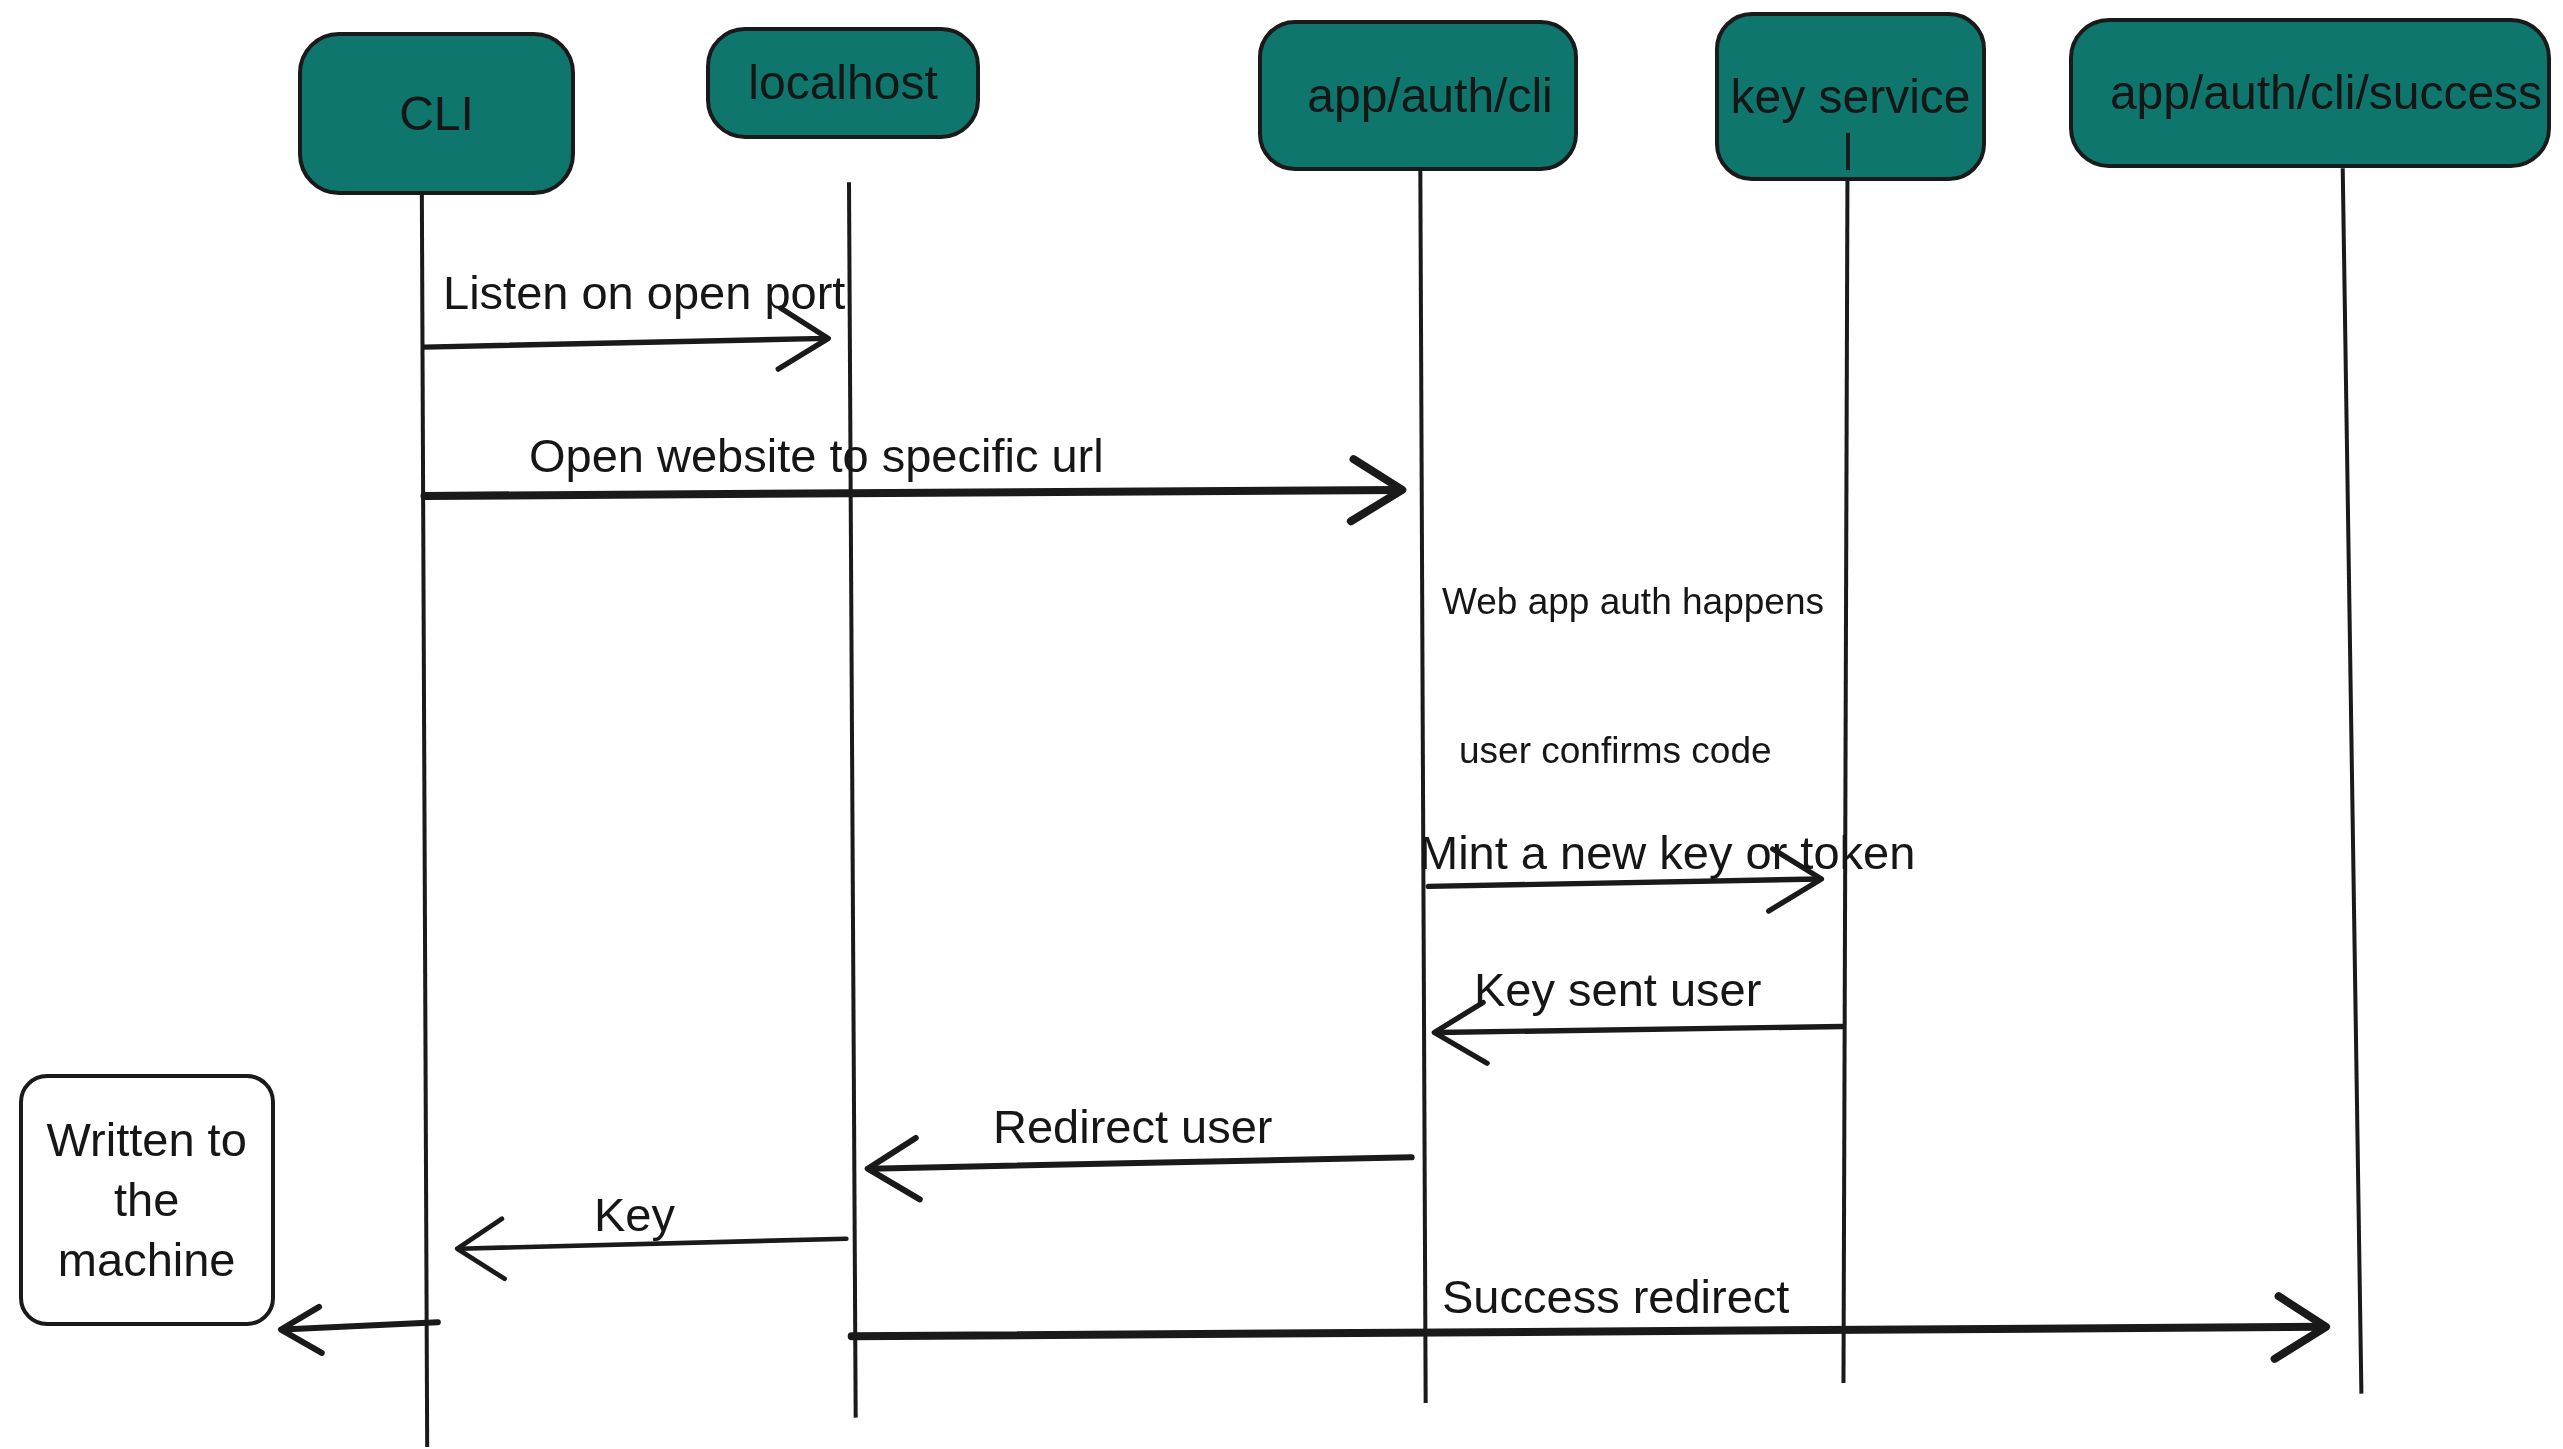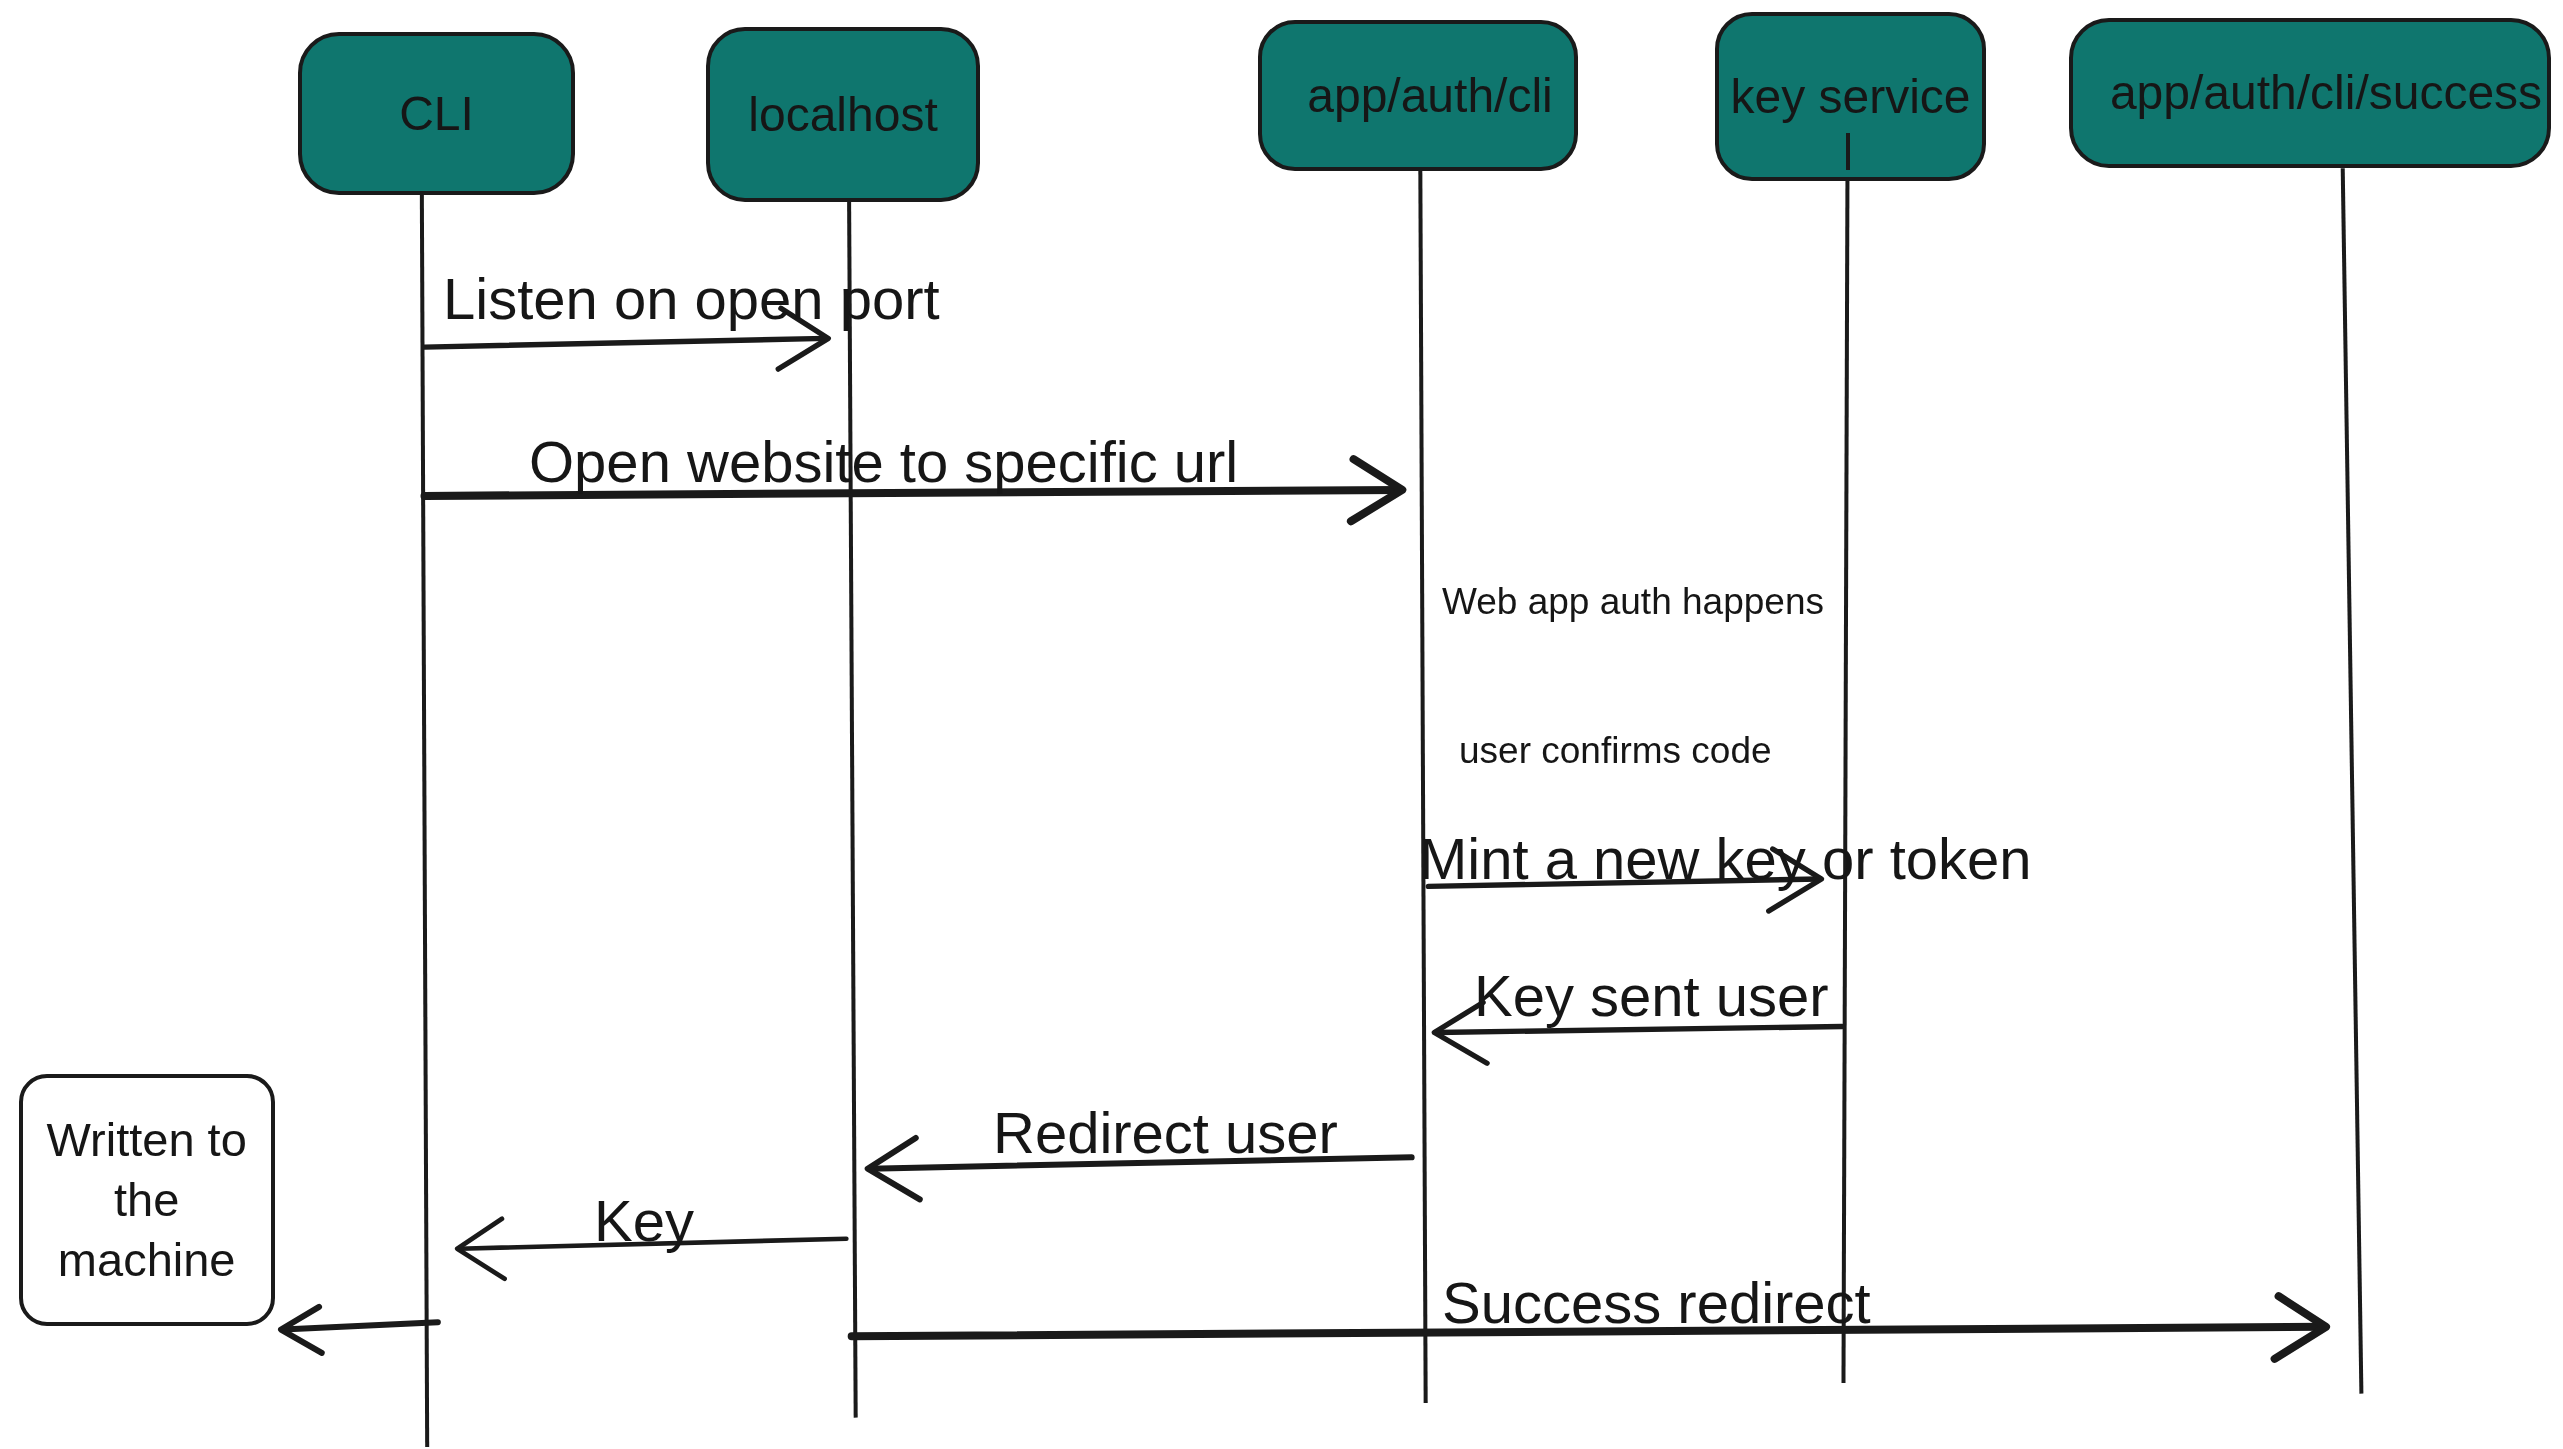--- a/index.html
+++ b/index.html
@@ -54,21 +54,21 @@
     text-align: center;
   }
   .result-line {
     font-size: 47px;
     line-height: 1.27;
     color: #161616;
     white-space: nowrap;
   }
   .msg-label {
     position: absolute;
-    font-size: 58px;
+    font-size: 47px;
     line-height: 1.15;
     color: #161616;
     white-space: nowrap;
     z-index: 3;
   }
   .note-label {
     position: absolute;
     font-size: 37px;
     line-height: 1.15;
     color: #161616;
@@ -134,21 +134,21 @@
         <line x1="656" y1="1981" x2="424" y2="1992"></line>
         <path d="M 478 1958 L 421 1992 L 482 2027"></path>
       </g>
     </g>
   </svg>
 
   <div class="actor-box" style="left:298px; top:32px; width:277px; height:163px; border-radius:41px;">
     <span class="actor-label">CLI</span>
   </div>
 
-  <div class="actor-box" style="left:706px; top:27px; width:274px; height:175px; border-radius:39px;">
+  <div class="actor-box" style="left:706px; top:27px; width:274px; height:112px; border-radius:39px;">
     <span class="actor-label">localhost</span>
   </div>
 
   <div class="actor-box" style="left:1258px; top:20px; width:320px; height:151px; border-radius:37px;padding-left:24px;">
     <span class="actor-label">app/auth/cli</span>
   </div>
 
   <div class="actor-box" style="left:1715px; top:12px; width:271px; height:169px; border-radius:37px;">
     <span class="actor-label">key service</span>
   </div>

